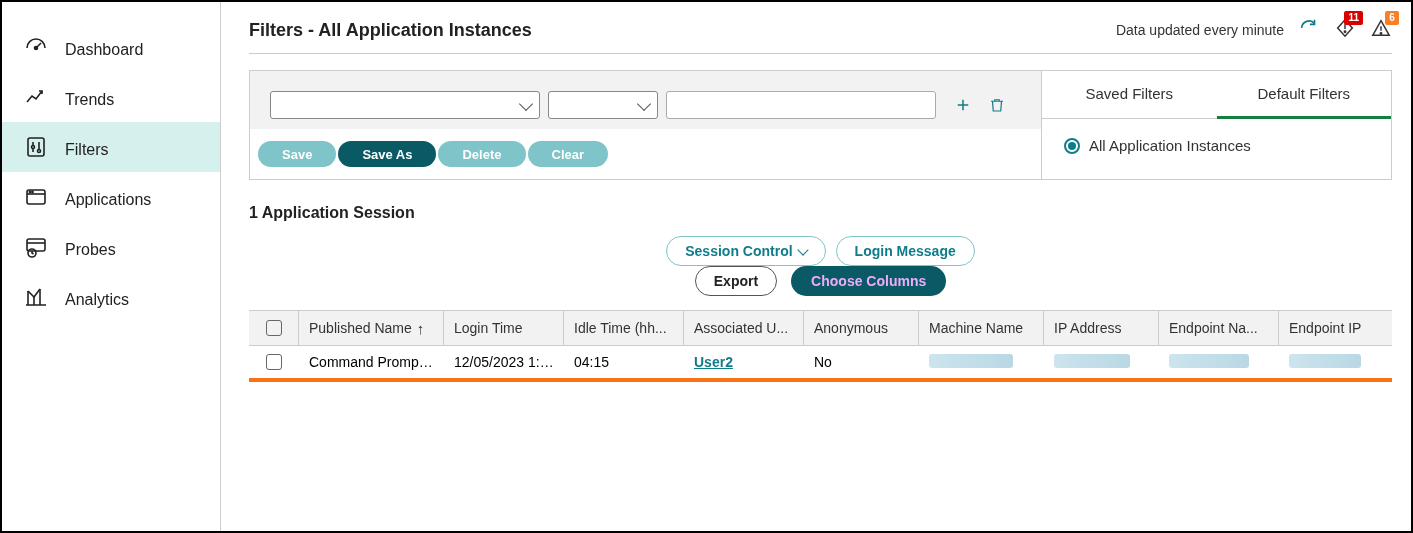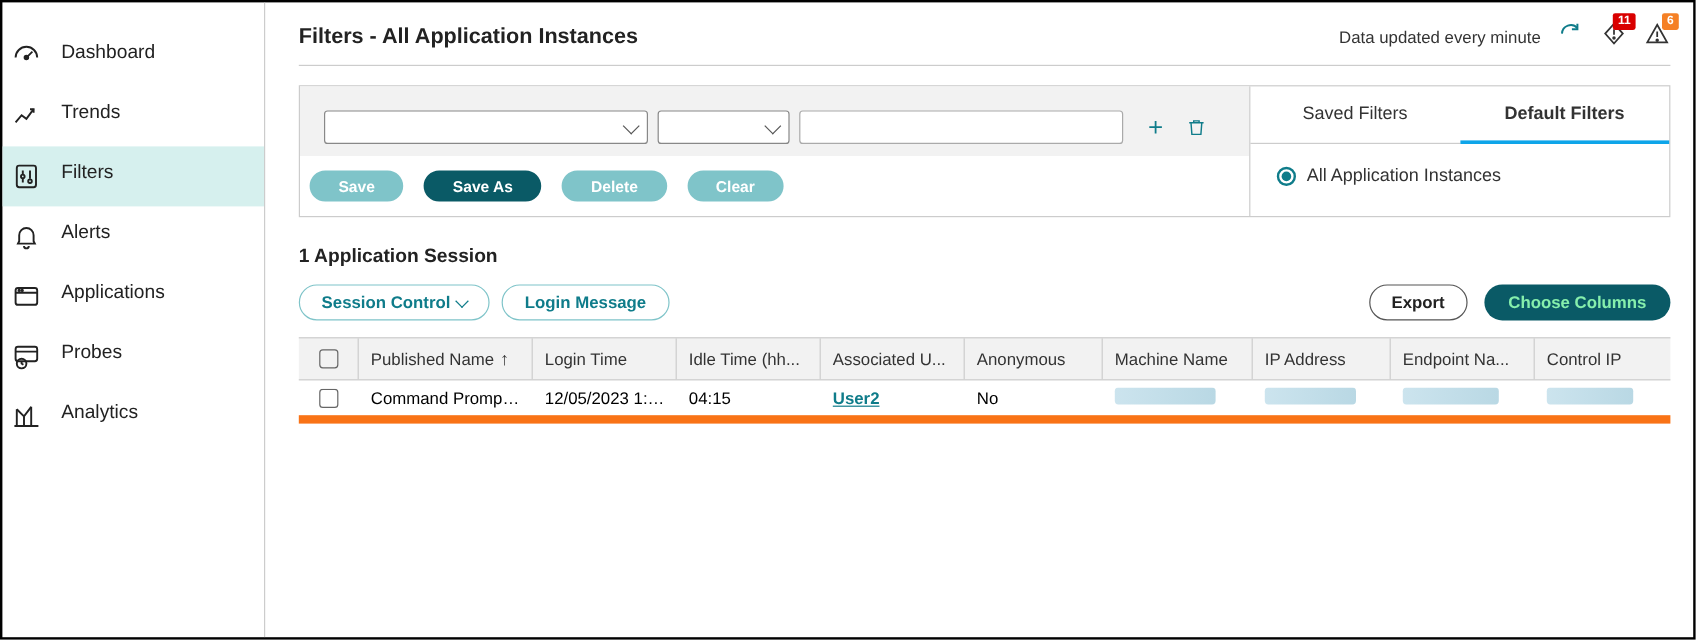--- a/index.html
+++ b/index.html
@@ -1,20 +1,20 @@
 <!DOCTYPE html>
 <html><head>
 <meta charset="utf-8">
 <style>
 * { box-sizing: border-box; margin: 0; padding: 0; font-family: -apple-system, BlinkMacSystemFont, "Segoe UI", Arial, sans-serif; }
 body { width: 1413px; height: 533px; border: 2px solid #000; display: flex; background: #fff; overflow: hidden; }
 
 
 .sidebar { width: 219px; border-right: 1px solid #ccc; padding-top: 20px; display: flex; flex-direction: column; }
-.sidebar-item { display: flex; align-items: flex-start; gap: 17px; padding: 13px 8px; cursor: pointer; color: #222; font-size: 16px; }
+.sidebar-item { display: flex; align-items: flex-end; gap: 17px; padding: 13px 22px; cursor: pointer; color: #222; font-size: 16px; }
 .sidebar-item.active { background: #d6f0ee; }
 .sidebar-item svg { width: 24px; height: 24px; flex-shrink: 0; }
 
 
 .main { flex: 1; display: flex; flex-direction: column; padding: 15px 19px 0 28px; overflow: hidden; }
 .top-row { display: flex; justify-content: space-between; align-items: center; border-bottom: 1px solid #ccc; padding-bottom: 10px; }
 .page-title { font-size: 18px; font-weight: 700; color: #222; }
 .top-right { display: flex; align-items: center; gap: 14px; }
 .update-text { font-size: 14px; color: #333; }
 .icon-btn { position: relative; cursor: pointer; }
@@ -35,49 +35,49 @@
 .filter-body { background: #f2f2f2; padding: 20px 20px 10px 20px; flex: 1; }
 .filter-controls { display: flex; gap: 8px; align-items: center; }
 .dd { background:#fff; border:1px solid #888; border-radius:3px; height:28px; display:flex; align-items:center; justify-content:flex-end; padding:0 8px; cursor:pointer; }
 .dd.w1 { width: 270px; }
 .dd.w2 { width: 110px; }
 .txt-input { background:#fff; border:1px solid #aaa; border-radius:3px; height:28px; width:270px; padding:0 8px; font-size:13px; }
 .plus-icon,.trash-icon { width:18px; height:18px; cursor:pointer; color:#0f7c8a; }
 .plus-icon { margin-left:10px; }
 .trash-icon { margin-left:8px; }
 
-.btn-row { display:flex; gap:17px; padding:12px 8px; }
+.btn-row { display:flex; gap:2px; padding:12px 8px; }
 .pill-btn { border:none; border-radius:14px; height:26px; padding:0 24px; font-size:13px; font-weight:600; color:#fff; cursor:pointer; }
 .pill-btn.light { background:#7fc4c9; }
 .pill-btn.dark { background:#0a5a66; }
 
 .filter-right { width:350px; border-left:1px solid #ccc; display:flex; flex-direction:column; }
 .tabs { display:flex; }
 .tab { flex:1; text-align:center; padding:14px 10px; font-size:15px; cursor:pointer; color:#333; border-bottom:1px solid #ccc; }
-.tab.active { font-weight:700; border-bottom:3px solid #0ea5e9; }
+.tab.active { font-weight:400; border-bottom:3px solid #15803d; }
 .filter-right-body { padding:18px 22px; }
 .saved-opt { display:flex; align-items:center; font-size:15px; cursor:pointer; }
 
 
 .session-count { margin-top:24px; font-size:16px; font-weight:700; color:#222; }
 
 
-.action-row { display:flex; justify-content:space-between; align-items:center; margin-top:14px; }
+.action-row { display:flex; justify-content:space-between; align-items:center; margin-top:14px;flex-direction:column; }
 .action-left { display:flex; gap:10px; }
 .outline-btn { background:#fff; border:1.5px solid #7fc4c9; color:#0f7c8a; border-radius:15px; height:30px; padding:0 18px; font-size:14px; font-weight:600; cursor:pointer; display:flex; align-items:center; gap:6px; }
 .action-right { display:flex; gap:14px; }
 .outline-btn.gray { border-color:#555; color:#222; }
-.solid-btn { background:#0a5a66; color:#86efac; border:none; border-radius:15px; height:30px; padding:0 20px; font-size:14px; font-weight:600; cursor:pointer; }
+.solid-btn { background:#0a5a66; color:#f0abfc; border:none; border-radius:15px; height:30px; padding:0 20px; font-size:14px; font-weight:600; cursor:pointer; }
 
 
 .table { margin-top:14px; font-size:14px; }
 .thead { display:flex; background:#f2f2f2; border-top:1px solid #ccc; border-bottom:1px solid #ccc; height:36px; align-items:center; }
 .th { padding:0 10px; color:#333; font-weight:400; display:flex; align-items:center; gap:5px; border-right:1px solid #ccc; height:100%; overflow:hidden; white-space:nowrap; text-overflow:ellipsis; }
 .th:last-child { border-right:none; }
-.trow { display:flex; height:36px; align-items:center; border-bottom:7px solid #f97316; }
+.trow { display:flex; height:36px; align-items:center; border-bottom:4px solid #f97316; }
 .td { padding:0 10px; overflow:hidden; white-space:nowrap; text-overflow:ellipsis; }
 .c0{width:50px; justify-content:center;} .c1{width:145px;} .c2{width:120px;} .c3{width:120px;} .c4{width:120px;} .c5{width:115px;} .c6{width:125px;} .c7{width:115px;} .c8{width:120px;} .c9{width:110px;}
 .chk { width:16px; height:16px; border:1.5px solid #666; border-radius:3px; cursor:pointer; }
 .link { color:#0f7c8a; text-decoration:underline; font-weight:600; cursor:pointer; }
 .blurred { background:linear-gradient(90deg,#cce4ee,#b9d8e4); color:transparent; border-radius:3px; height:14px; width:80%; display:inline-block; }
 .sort-arrow { font-size:15px; }
 .chev { display:inline-block; width:10px; height:10px; border-right:1.5px solid #555; border-bottom:1.5px solid #555; transform:rotate(45deg); margin-bottom:2px; }
 </style>
 </head>
 <body>
@@ -100,27 +100,20 @@
   </div>
   <div class="sidebar-item active">
     <svg viewBox="0 0 24 24" fill="none" stroke="#222" stroke-width="1.6">
         <rect x="4" y="3" width="16" height="18" rx="2"></rect>
         <path d="M9 7v3M9 14v3"></path>
         <circle cx="9" cy="12" r="1.5"></circle>
         <path d="M15 7v7M15 18v-1"></path>
         <circle cx="15" cy="16" r="1.5"></circle>
       </svg>
     <span>Filters</span>
-  </div>
-  <div class="sidebar-item">
-    <svg viewBox="0 0 24 24" fill="none" stroke="#222" stroke-width="1.6">
-        <path d="M6 16V11a6 6 0 0 1 12 0v5l1 2H5z"></path>
-        <path d="M10 20a2 2 0 0 0 4 0"></path>
-      </svg>
-    <span>Alerts</span>
   </div>
   <div class="sidebar-item">
     <svg viewBox="0 0 24 24" fill="none" stroke="#222" stroke-width="1.6">
         <rect x="3" y="5" width="18" height="14" rx="2"></rect>
         <path d="M3 9h18"></path>
         <circle cx="6" cy="7" r="0.6" fill="#222"></circle>
         <circle cx="8.5" cy="7" r="0.6" fill="#222"></circle>
       </svg>
     <span>Applications</span>
   </div>
@@ -253,21 +246,21 @@
       <div class="th c6">
           <span>Machine Name</span>
         </div>
       <div class="th c7">
           <span>IP Address</span>
         </div>
       <div class="th c8">
           <span>Endpoint Na...</span>
         </div>
       <div class="th c9">
-          <span>Control IP</span>
+          <span>Endpoint IP</span>
         </div>
     </div>
     <div class="trow">
       <div class="td c0" style="display:flex;justify-content:center;">
           <span class="chk"></span>
         </div>
       <div class="td c1">Command Prompt-1</div>
       <div class="td c2">12/05/2023 1:24 ...</div>
       <div class="td c3">04:15</div>
       <div class="td c4"><span class="link">User2</span></div>

